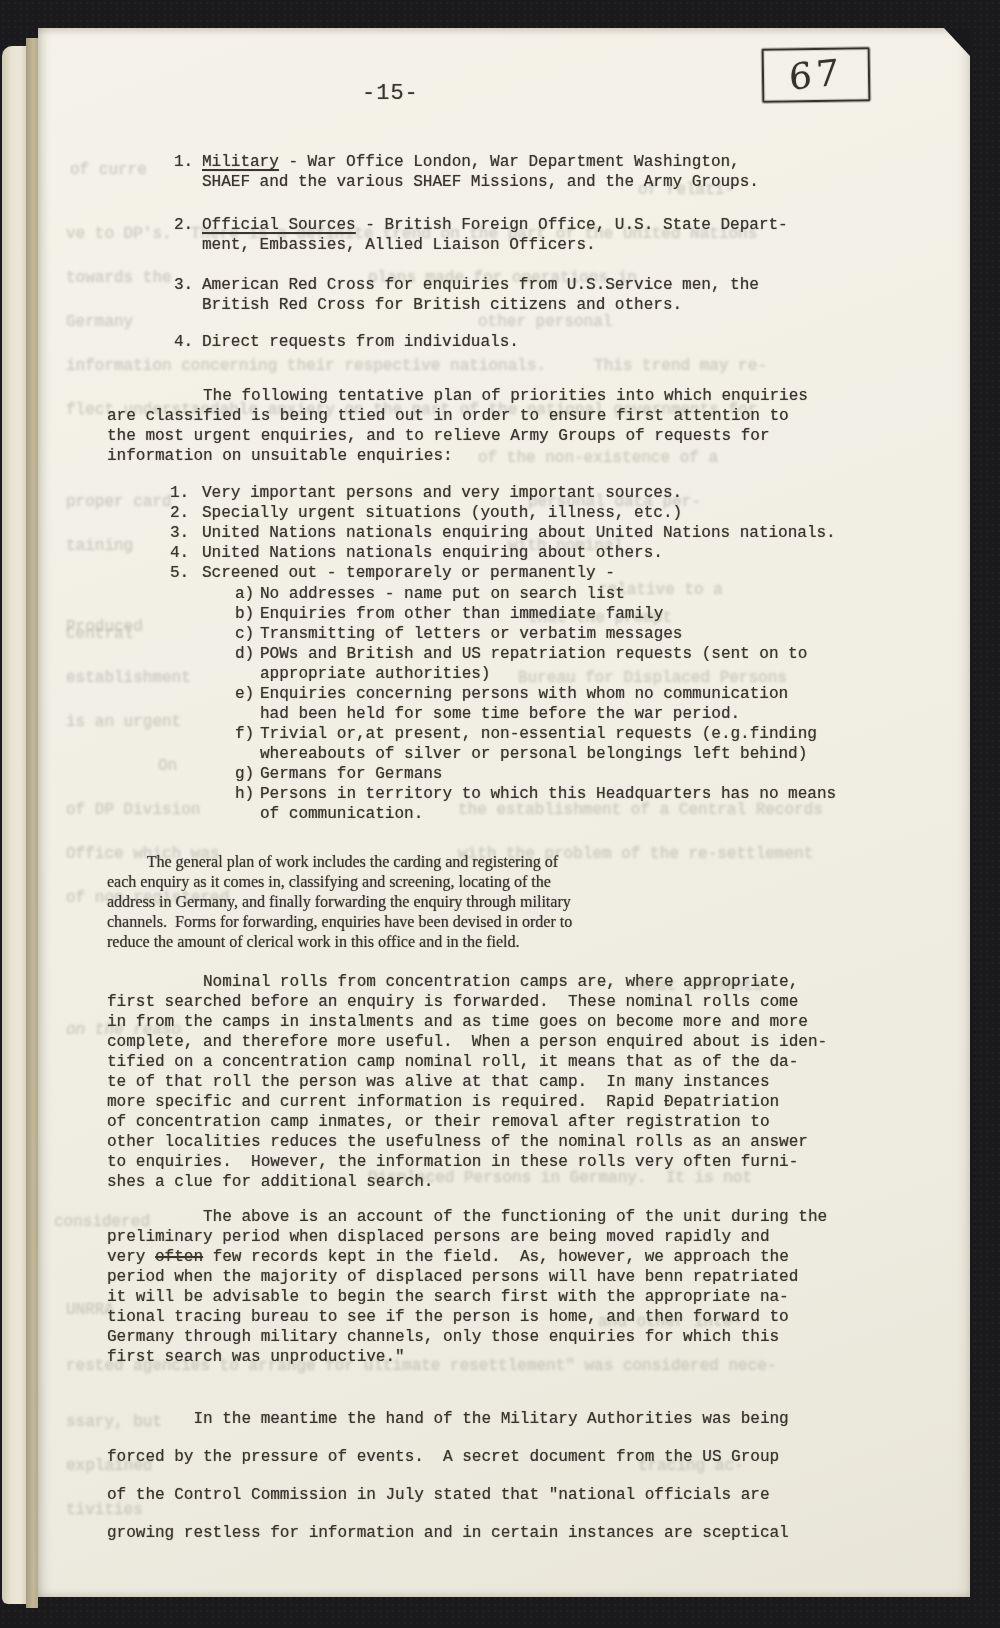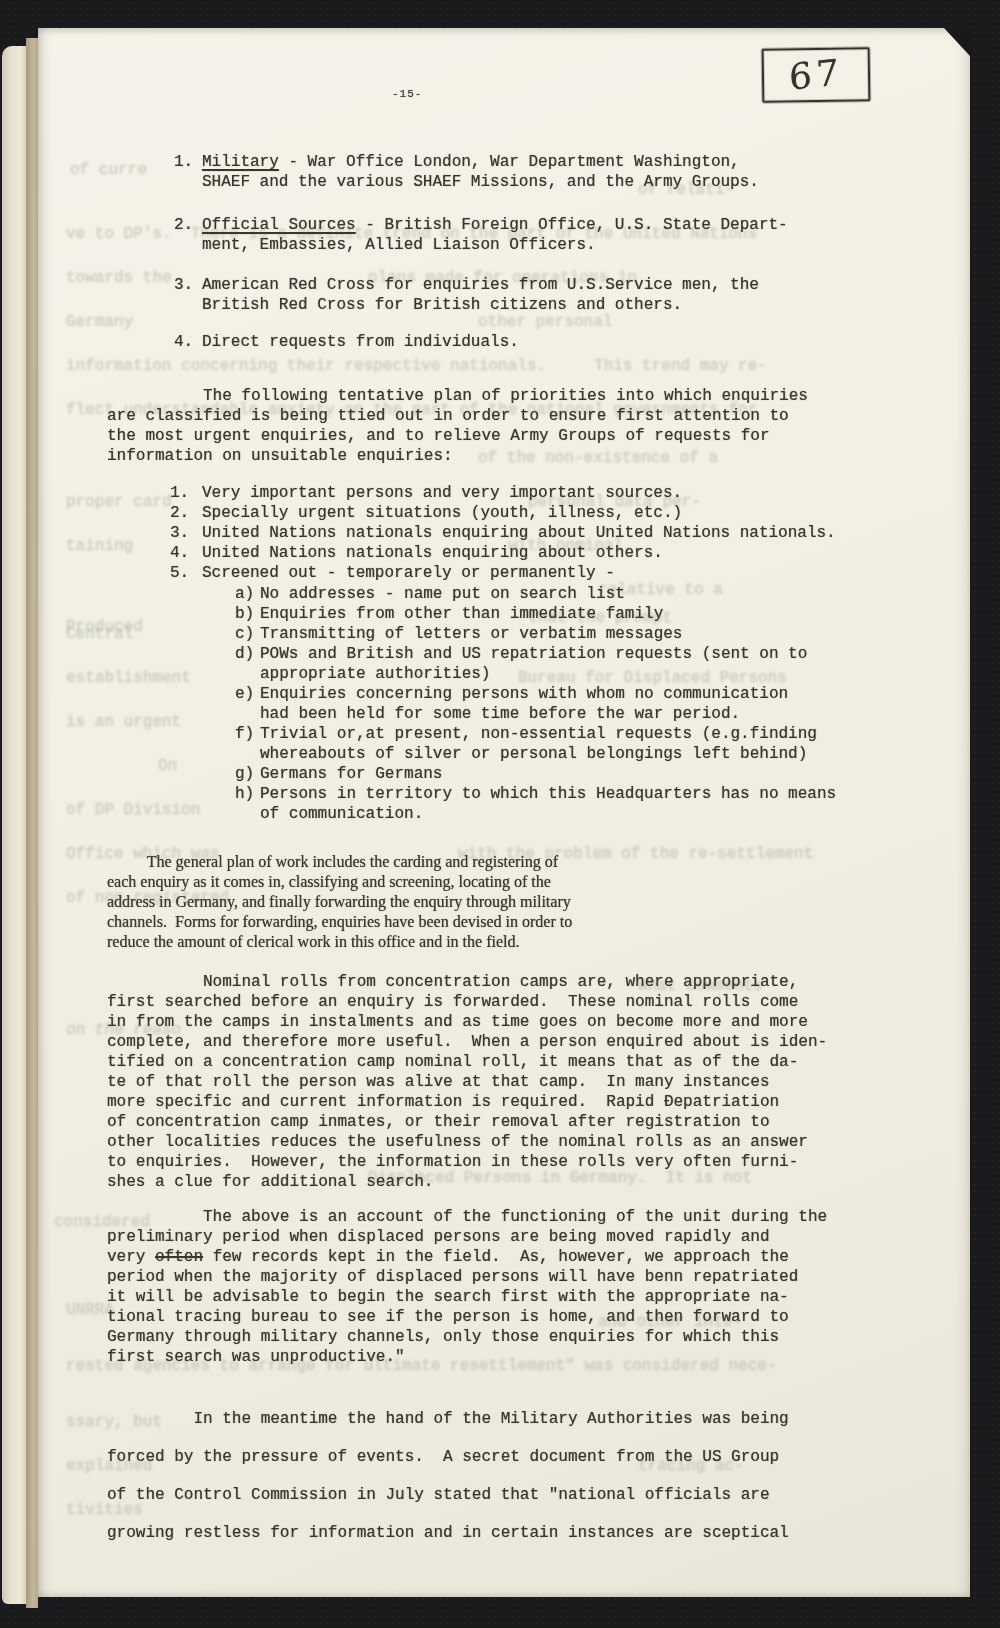--- a/index.html
+++ b/index.html
@@ -26,22 +26,22 @@
                inset -7px 0 14px -6px rgba(100,90,70,.25),
                inset 0 7px 10px -6px rgba(100,90,70,.28),
                inset 0 -6px 10px -6px rgba(100,90,70,.2);
   }
   .dogear{
     position:absolute;top:0;right:0;width:0;height:0;
     border-left:26px solid transparent;border-top:28px solid #19191b;
     filter:blur(.5px);
   }
   .pageno{
-    position:absolute;top:56px;left:354px;
-    font-size:11px;color:var(--ink,#3a362e);letter-spacing:1px;
+    position:absolute;top:56px;left:324px;
+    font-size:22px;color:var(--ink,#3a362e);letter-spacing:1px;
     text-shadow:0 0 1px rgba(58,54,46,.6);
   }
   .stamp{
     position:absolute;top:20px;left:724px;width:104px;height:50px;
     border:2px solid #35322c;border-radius:2px;
     box-shadow:0 0 0 1px rgba(53,50,44,.35), inset 0 0 0 1px rgba(53,50,44,.18);
     transform:rotate(-.8deg);
     display:flex;align-items:center;justify-content:center;
   }
   .stamp .num67{
@@ -99,20 +99,21 @@
       <div class="bleed-line" style="top: 508px; left: 470px;">with nominal.</div>
       <div class="bleed-line" style="top: 552px; left: 28px; margin-top: 37px;">Produced</div>
       <div class="bleed-line" style="top: 552px; left: 560px;">relative to a</div>
       <div class="bleed-line" style="top: 596px; left: 28px;">Central</div>
       <div class="bleed-line" style="top: 580px; left: 490px;">that the prompt</div>
       <div class="bleed-line" style="top: 640px; left: 28px;">establishment</div>
       <div class="bleed-line" style="top: 640px; left: 480px;">Bureau for Displaced Persons</div>
       <div class="bleed-line" style="top: 684px; left: 28px;">is an urgent</div>
       <div class="bleed-line" style="top: 728px; left: 120px;">On</div>
       <div class="bleed-line" style="top: 772px; left: 28px;">of DP Division</div>
+      <div class="bleed-line" style="top: 772px; left: 420px;">the establishment of a Central Records</div>
       <div class="bleed-line" style="top: 816px; left: 28px;">Office which was</div>
       <div class="bleed-line" style="top: 816px; left: 420px;">with the problem of the re-settlement</div>
       <div class="bleed-line" style="top: 860px; left: 28px;">of non-registered</div>
       <div class="bleed-line" style="top: 948px; left: 600px;">What comments</div>
       <div class="bleed-line" style="top: 992px; left: 28px; font-style: italic;">on the reaso</div>
       <div class="bleed-line" style="top: 1140px; left: 330px;">Displaced Persons in Germany.  It is not</div>
       <div class="bleed-line" style="top: 1184px; left: 16px;">considered</div>
       <div class="bleed-line" style="top: 1272px; left: 28px;">UNRRA</div>
       <div class="bleed-line" style="top: 1284px; left: 560px;">and other inte-</div>
       <div class="bleed-line" style="top: 1328px; left: 28px;">rested agencies to arrange for ultimate resettlement" was considered nece-</div>

